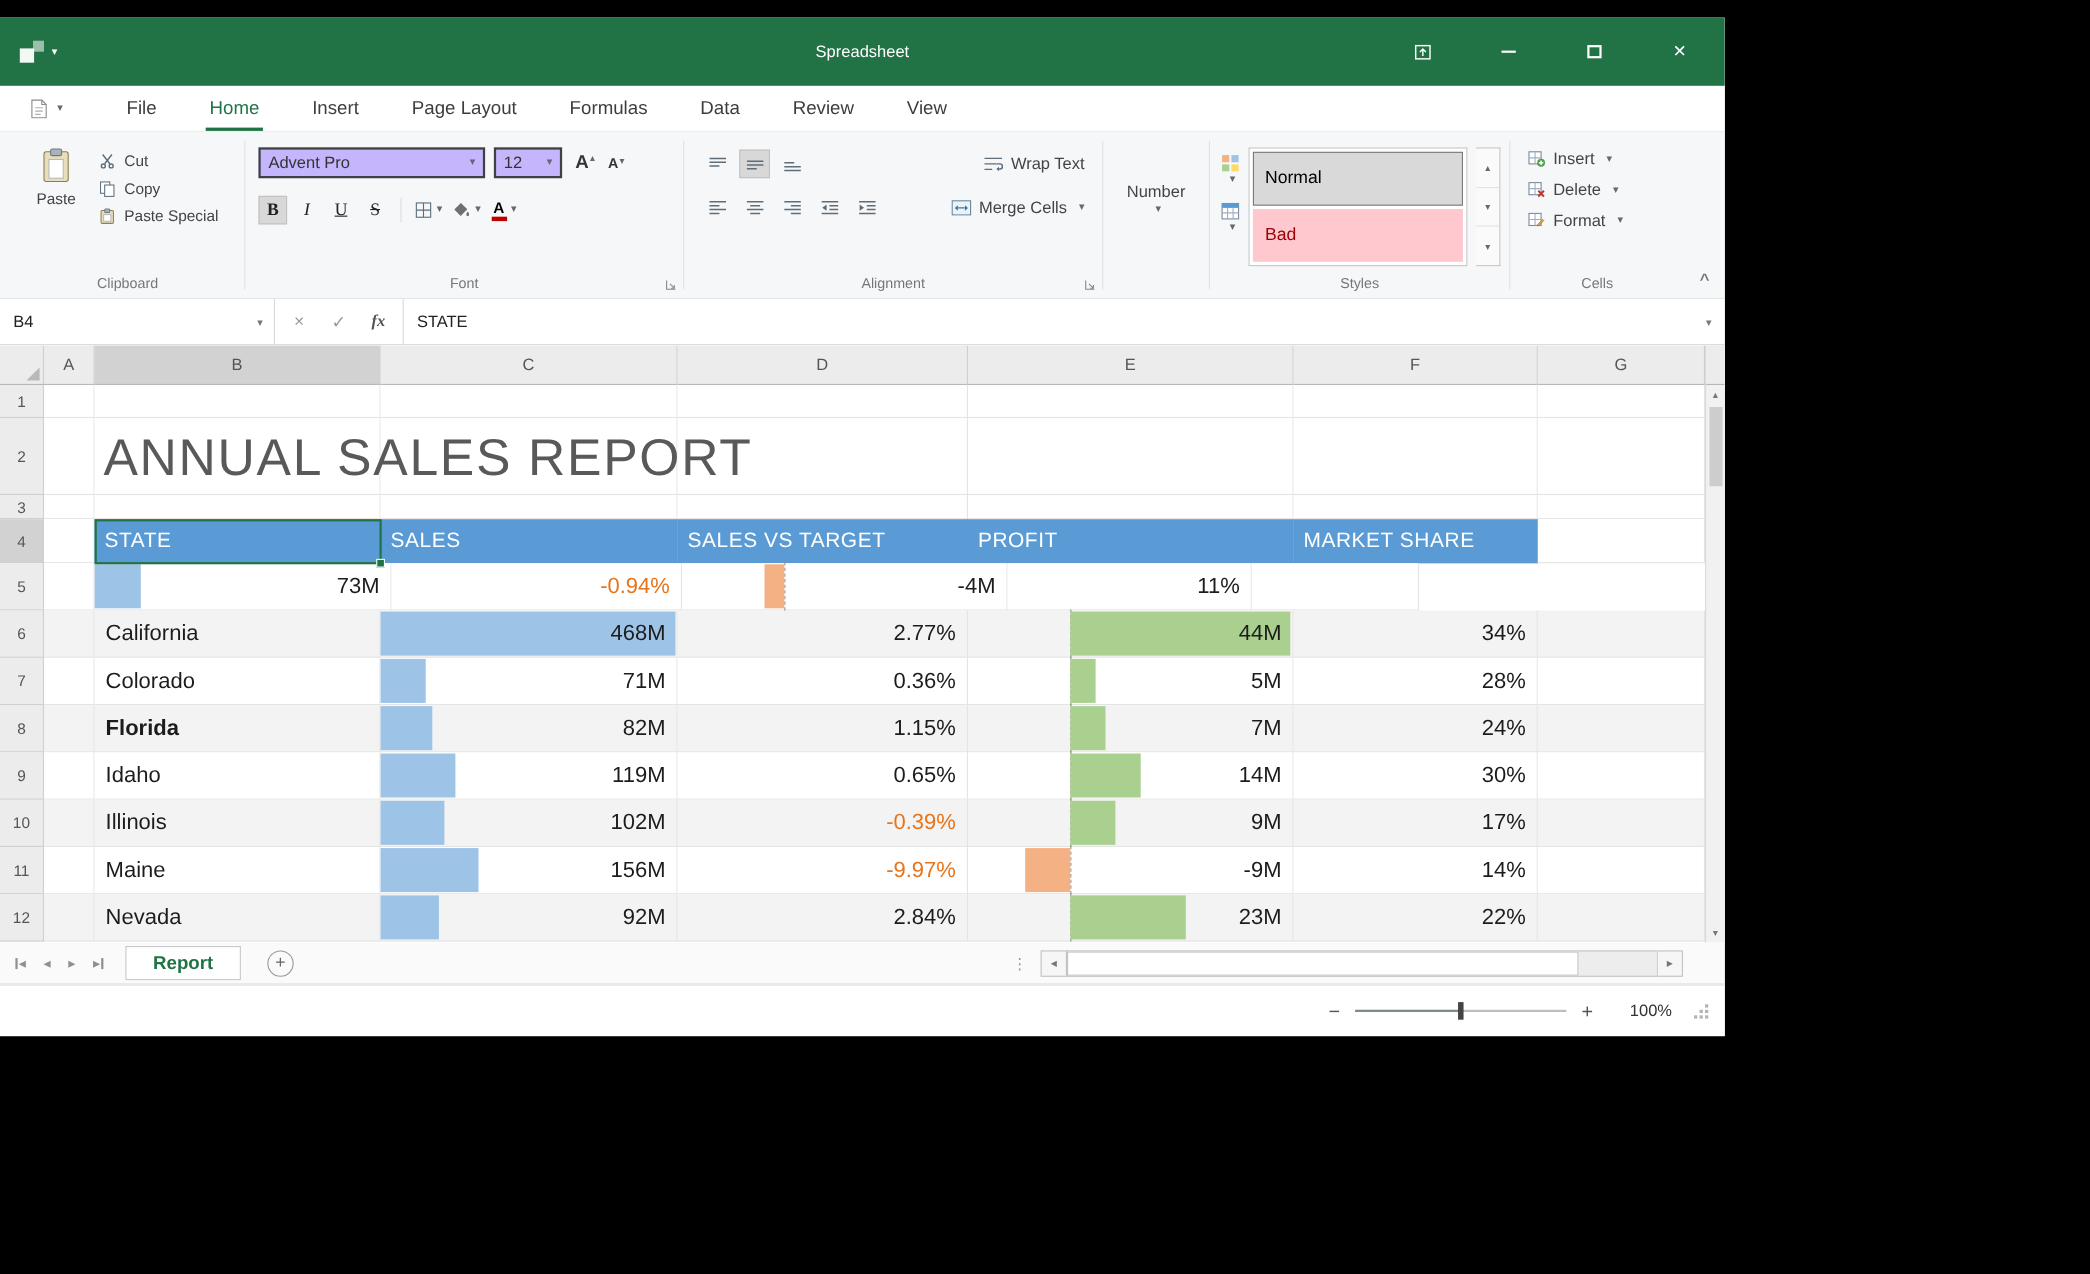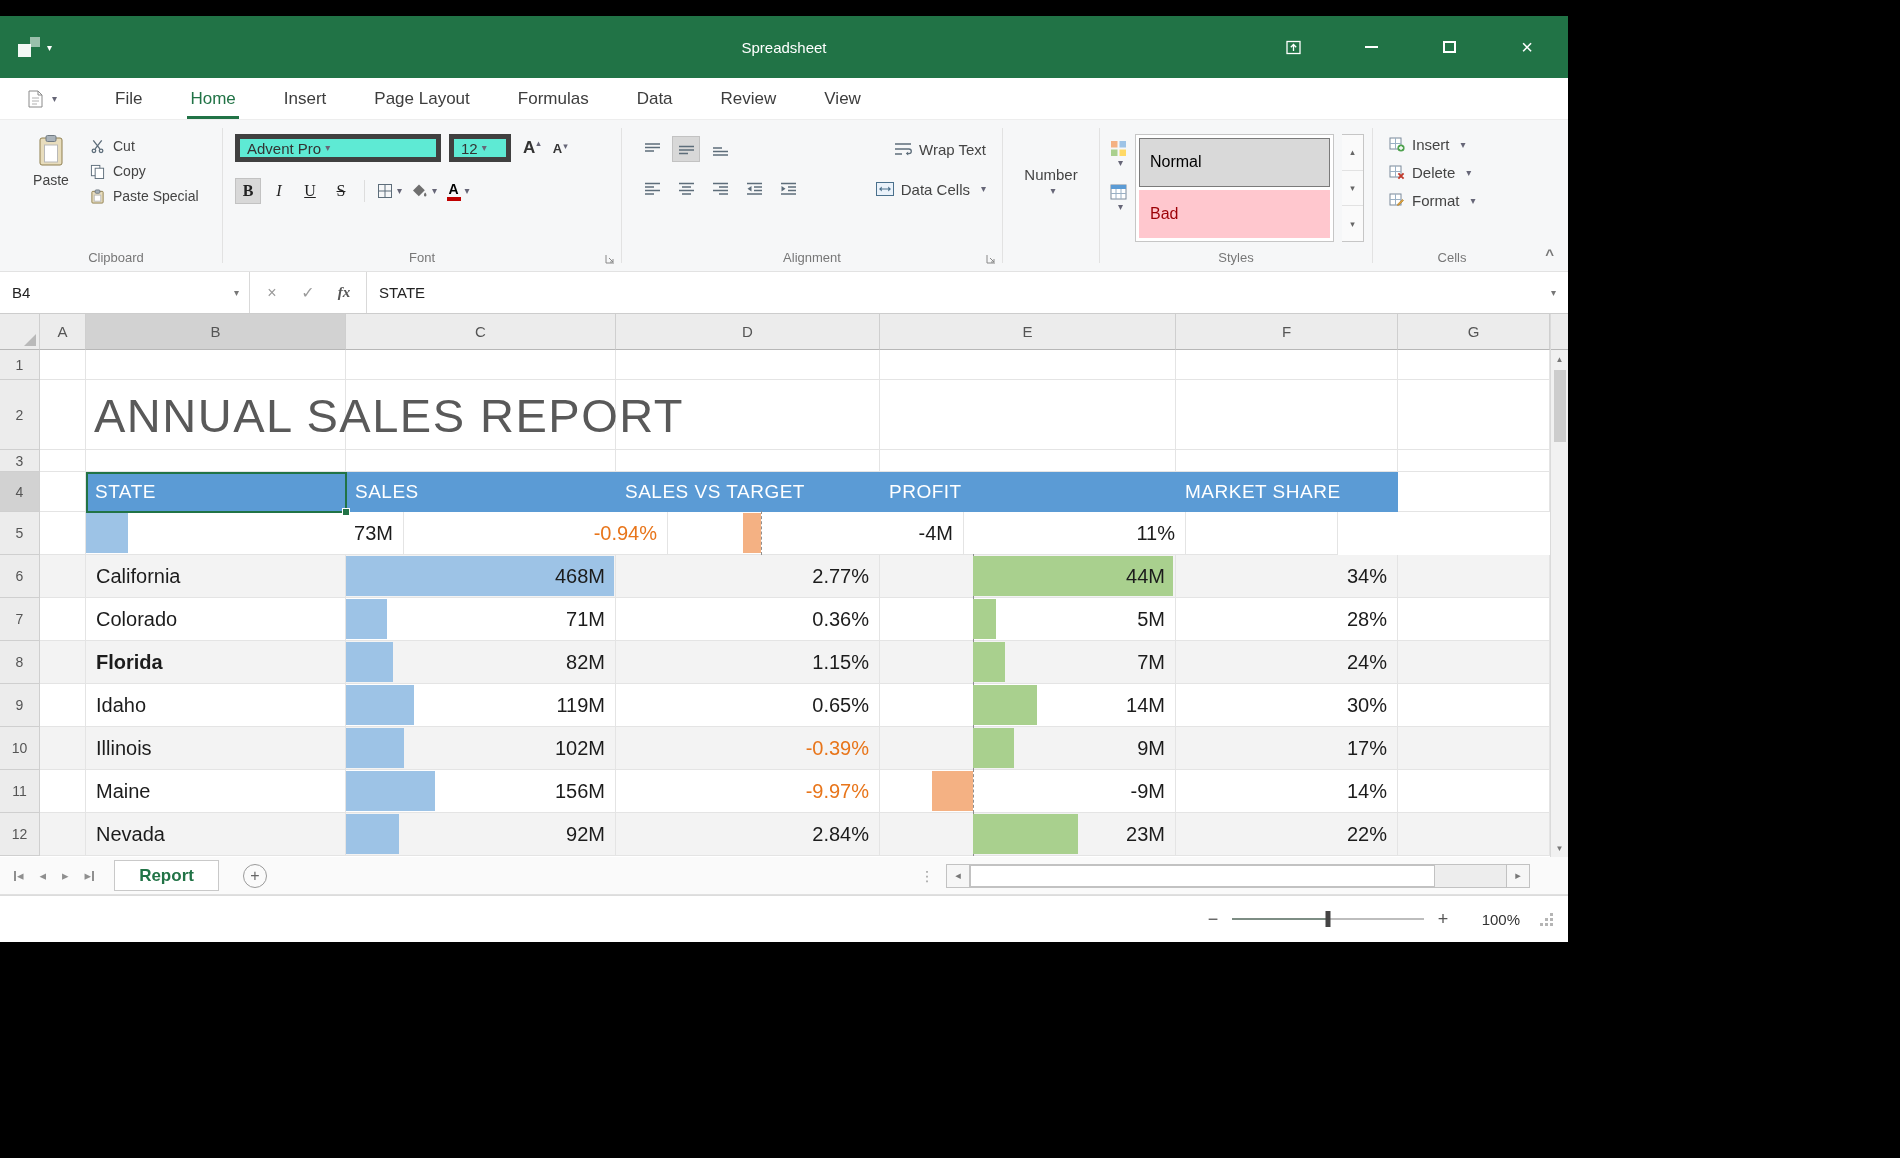--- a/index.html
+++ b/index.html
@@ -39,22 +39,22 @@
   .rsep{width:1px;background:#e2e2e2;margin:8px 0}
   .g-clip{width:212px}.g-font{width:398px}.g-align{width:380px}.g-num{width:96px}
   .g-styles{width:272px}.g-cells{width:158px}
   .crt{font-size:10px;color:#667;margin-left:4px;line-height:1}
   .clip-content{display:flex;padding-left:10px}
   .paste-btn{width:62px;display:flex;flex-direction:column;align-items:center;gap:5px;
     font-size:14px;color:#444;padding-top:6px;cursor:pointer}
   .small-stack{display:flex;flex-direction:column;gap:9px;margin-left:8px;padding-top:10px}
   .sbtn{display:flex;align-items:center;gap:8px;font-size:14px;color:#444;cursor:pointer;white-space:nowrap}
   .row1{display:flex;align-items:center;gap:8px;padding:6px 12px 0}
-  .combo{height:28px;background:#5eead4;border:5px solid #404040;display:flex;align-items:center;
-    font-size:15px;color:#333;padding:0 7px;cursor:pointer}
+  .combo{height:28px;background:#c4b5fd;border:2px solid #404040;display:flex;align-items:center;
+    font-size:15px;color:#333;padding:0 7px;justify-content:space-between;cursor:pointer}
   .combo.family{width:206px}.combo.size{width:62px}
   .fsz{display:flex;align-items:flex-start;cursor:pointer;color:#333;margin-left:4px}
   .fsz .bigA{font-size:17px;font-weight:bold}.fsz .smallA{font-size:13px;font-weight:bold}
   .fsz .tiny{font-size:9px;color:#667;margin-left:1px}
   .row2{display:flex;align-items:center;gap:5px;padding:16px 12px 0}
   .fmt-btn{min-width:26px;height:26px;display:flex;align-items:center;justify-content:center;
     font-size:16px;color:#222;cursor:pointer;font-family:"Liberation Serif",serif}
   .fmt-btn.pressed{background:#d8d8d8;border:1px solid #c2c2c2}
   .fmt-btn.b{font-weight:bold}.fmt-btn.i{font-style:italic}
   .fmt-btn.u{text-decoration:underline}.fmt-btn.s{text-decoration:line-through}
@@ -382,21 +382,21 @@
               <path d="M1 1.5 h15 M8 5 h8 M8 8.5 h8 M1 12 h15" stroke="#5d6d7a" stroke-width="1.4"></path>
               <path d="M1.5 4 v5.5 L5.5 6.8 z" fill="#5d6d7a"></path>
             </svg>
           </div>
         <div class="wrap-btn">
           <svg width="18" height="14" viewBox="0 0 18 14">
               <rect x=".5" y=".5" width="17" height="13" fill="#eaf2fa" stroke="#4a708c"></rect>
               <path d="M6 7 h6" stroke="#4a708c"></path>
               <path d="M5.8 4.5 L3 7 l2.8 2.5 z M12.2 4.5 L15 7 l-2.8 2.5 z" fill="#4a708c"></path>
             </svg>
-          <span>Data Cells</span>
+          <span>Merge Cells</span>
           <span class="crt">▾</span>
         </div>
       </div>
       <div class="rgroup-label">Alignment</div>
       <span class="launcher">
           <svg width="10" height="10" viewBox="0 0 10 10">
             <path d="M1 1 v8 h8" stroke="#888" fill="none"></path>
             <path d="M4 4 l4 4 M8 5 v3 h-3" stroke="#888" fill="none"></path>
           </svg>
         </span>
@@ -550,21 +550,21 @@
           <div class="cell thead" style="width: 260px;">STATE</div>
           <div class="cell thead" style="width: 270px;">SALES</div>
           <div class="cell thead" style="width: 264px;">SALES VS TARGET</div>
           <div class="cell thead" style="width: 296px;">PROFIT</div>
           <div class="cell thead" style="width: 222px;">MARKET SHARE</div>
           <div class="cell" style="width: 152px;"></div>
         </div>
         <div class="grow" style="height: 43px;">
           <div class="rowh">5</div>
           <div class="cell" style="width: 46px;"></div>
-          <div class="cell num" style="width: 318px;">
+          <div class="cell num" style="width: 270px;">
             <div class="bar" style="width: 42px;"></div>
             <div class="val">73M</div>
           </div>
           <div class="cell num" style="width: 264px;">
             <div class="val neg">-0.94%</div>
           </div>
           <div class="cell num" style="width: 296px;">
             <div class="axis"></div>
             <div class="pbar negb" style="left: 75px; width: 18px;"></div>
             <div class="val">-4M</div>

